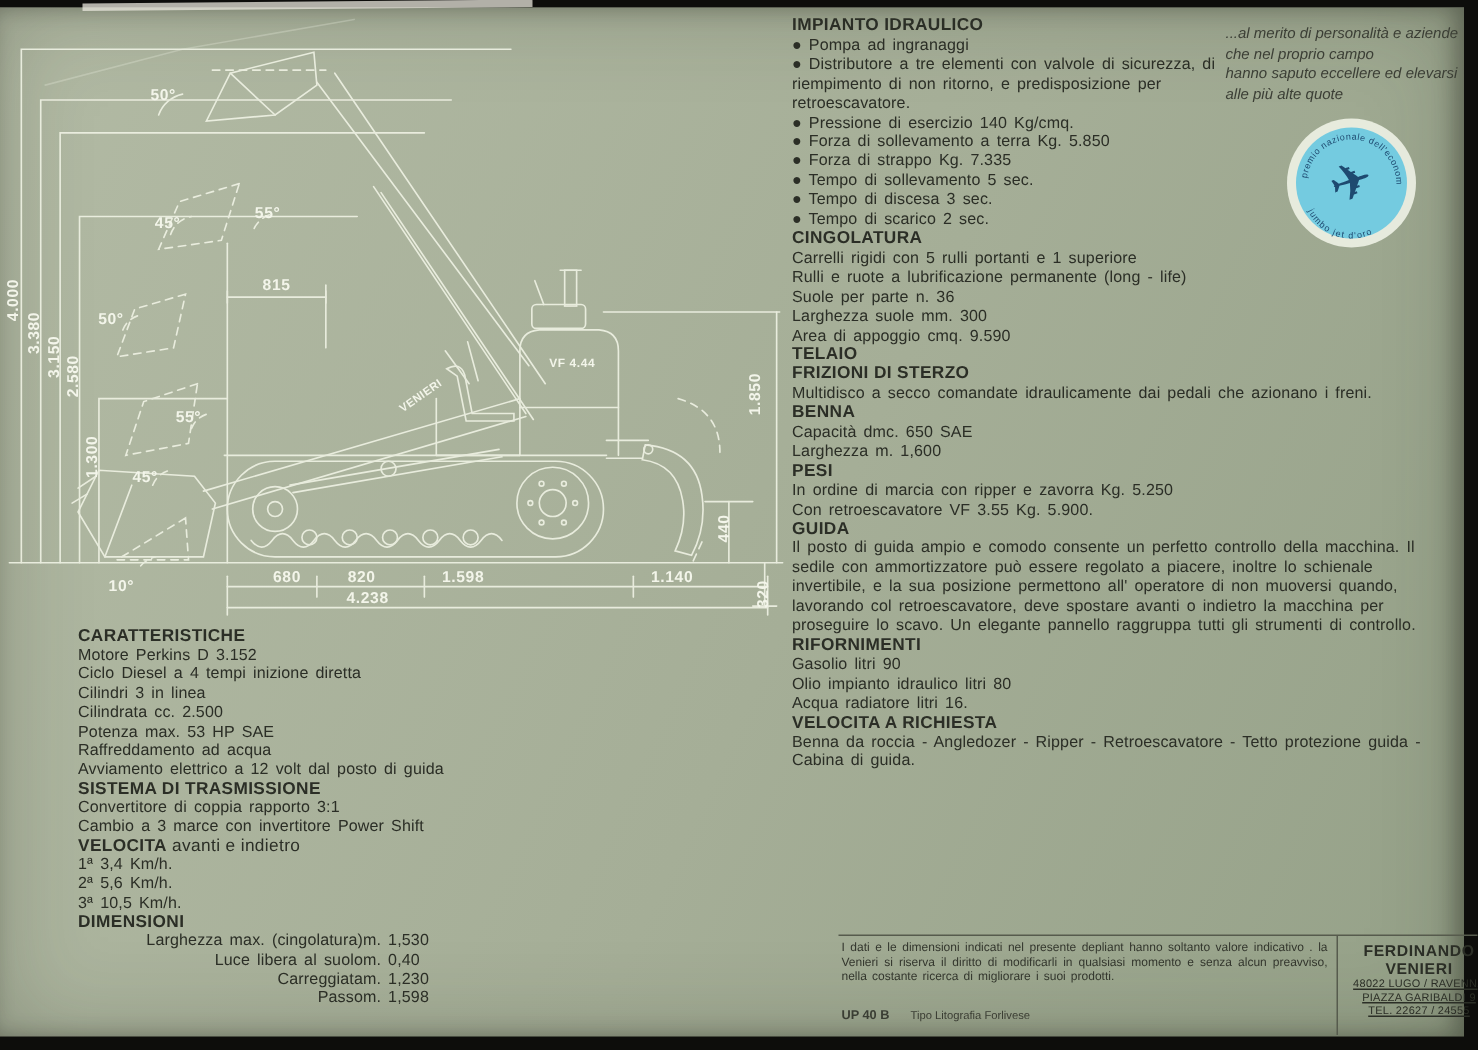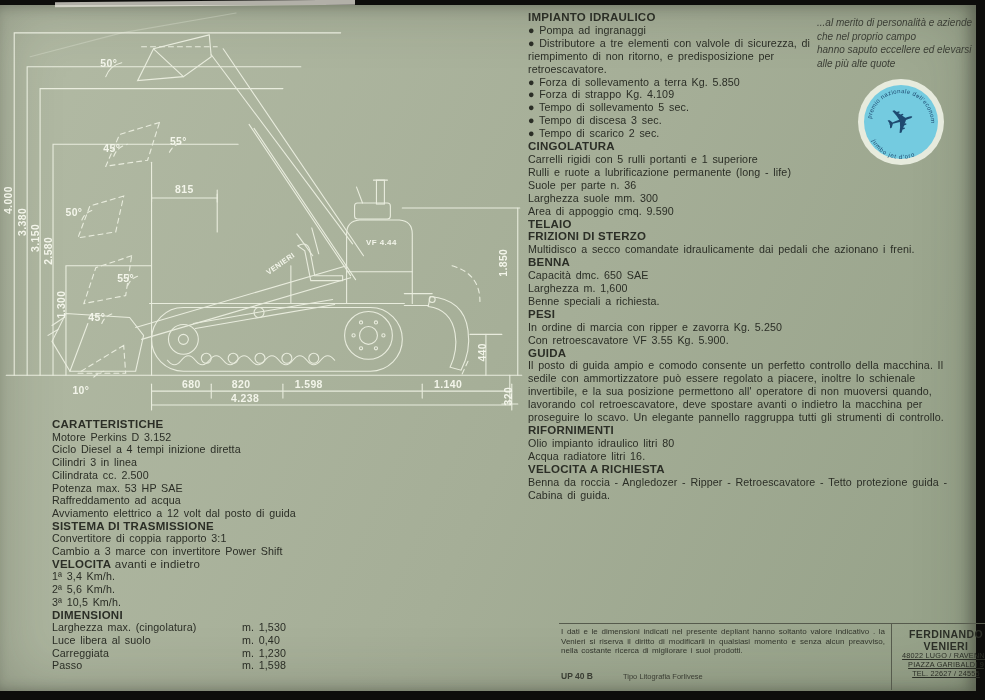--- a/index.html
+++ b/index.html
@@ -17,35 +17,35 @@
   .drawing{position:absolute;left:2px;top:0;width:523px;height:410px;}
   .left-col{position:absolute;left:25px;top:413px;width:494px;margin-left:27px;}
   .right-col{position:absolute;left:528px;top:6px;width:441px;}
   .right-col section:first-child .ln{max-width:308px;}
   h3{font-size:11.5px;margin:0;letter-spacing:.25px;line-height:12.9px;}
   .ht{font-weight:bold;}
   .hs{font-weight:normal;}
   .ln{margin:0;font-size:10.7px;line-height:12.9px;word-spacing:1.6px;letter-spacing:.1px;}
   .left-col .ln, .left-col h3{line-height:12.7px;}
   .row{display:flex;}
-  .lab{width:190px;flex:none;}
+  .lab{width:190px;flex:none;text-align:right;}
   .quote{
     position:absolute;left:817px;top:11px;width:164px;
     font-family:Liberation Sans, sans-serif;font-style:italic;
     font-size:10px;line-height:13.5px;color:#3b3e35;
   }
   .stamp{position:absolute;left:845px;top:62px;width:112px;height:112px;}
   .stamp text{font-family:"Liberation Sans",sans-serif;}
   .footer{
     position:absolute;left:527px;top:618px;width:441px;height:66px;
     border-top:1px solid #565b4d;display:flex;margin-left:32px;
   }
   .footer-left{width:332px;padding:3px 6px 0 2px;box-sizing:border-box;}
   .disclaimer{font-size:8px;line-height:9.6px;margin:0;text-align:justify;word-spacing:1.2px;color:#33362d;}
-  .print-row{margin-top:15px;font-size:7.5px;display:flex;gap:30px;align-items:baseline;color:#3a3d33;text-align:right;}
+  .print-row{margin-top:15px;font-size:7.5px;display:flex;gap:14px;align-items:baseline;color:#3a3d33;text-align:right;}
   .print-row .code{font-weight:bold;font-size:8.5px;}
   .footer-right{flex:1;border-left:1px solid #565b4d;padding:5px 6px 0 6px;text-align:center;}
   .co{font-weight:bold;font-size:10.5px;line-height:11.5px;letter-spacing:.4px;}
   .addr{font-size:7.3px;line-height:8.8px;letter-spacing:.2px;text-decoration:underline;}
 </style>
 </head>
 <body>
 
 <div class="page" id="page" style="background: linear-gradient(115deg, rgb(178, 186, 164), rgb(165, 174, 151) 55%, rgb(149, 161, 136)); color: rgb(43, 46, 38);">
   <div class="top-sliver"></div>
@@ -219,22 +219,23 @@
           <span class="lab">Passo</span>
           <span class="val">m. 1,598</span>
         </p>
       </section>
     </div>
   <div class="right-col" id="right-col">
       <section>
         <h3><span class="ht">IMPIANTO IDRAULICO</span></h3>
         <p class="ln">● Pompa ad ingranaggi</p>
         <p class="ln">● Distributore a tre elementi con valvole di sicurezza, di riempimento di non ritorno, e predisposizione per retroescavatore.</p>
+        <p class="ln">● Pressione di esercizio 140 Kg/cmq.</p>
         <p class="ln">● Forza di sollevamento a terra Kg. 5.850</p>
-        <p class="ln">● Forza di strappo Kg. 4.109</p>
+        <p class="ln">● Forza di strappo Kg. 7.335</p>
         <p class="ln">● Tempo di sollevamento 5 sec.</p>
         <p class="ln">● Tempo di discesa 3 sec.</p>
         <p class="ln">● Tempo di scarico 2 sec.</p>
       </section>
       <section>
         <h3><span class="ht">CINGOLATURA</span></h3>
         <p class="ln">Carrelli rigidi con 5 rulli portanti e 1 superiore</p>
         <p class="ln">Rulli e ruote a lubrificazione permanente (long - life)</p>
         <p class="ln">Suole per parte n. 36</p>
         <p class="ln">Larghezza suole mm. 300</p>
@@ -244,33 +245,33 @@
         <h3><span class="ht">TELAIO</span></h3>
       </section>
       <section>
         <h3><span class="ht">FRIZIONI DI STERZO</span></h3>
         <p class="ln">Multidisco a secco comandate idraulicamente dai pedali che azionano i freni.</p>
       </section>
       <section>
         <h3><span class="ht">BENNA</span></h3>
         <p class="ln">Capacità dmc. 650 SAE</p>
         <p class="ln">Larghezza m. 1,600</p>
-        <p class="ln">Benne speciali a richiesta.</p>
       </section>
       <section>
         <h3><span class="ht">PESI</span></h3>
         <p class="ln">In ordine di marcia con ripper e zavorra Kg. 5.250</p>
         <p class="ln">Con retroescavatore VF 3.55 Kg. 5.900.</p>
       </section>
       <section>
         <h3><span class="ht">GUIDA</span></h3>
         <p class="ln">Il posto di guida ampio e comodo consente un perfetto controllo della macchina. Il sedile con ammortizzatore può essere regolato a piacere, inoltre lo schienale invertibile, e la sua posizione permettono all' operatore di non muoversi quando, lavorando col retroescavatore, deve spostare avanti o indietro la macchina per proseguire lo scavo. Un elegante pannello raggruppa tutti gli strumenti di controllo.</p>
       </section>
       <section>
         <h3><span class="ht">RIFORNIMENTI</span></h3>
+        <p class="ln">Gasolio litri 90</p>
         <p class="ln">Olio impianto idraulico litri 80</p>
         <p class="ln">Acqua radiatore litri 16.</p>
       </section>
       <section>
         <h3><span class="ht">VELOCITA A RICHIESTA</span></h3>
         <p class="ln">Benna da roccia - Angledozer - Ripper - Retroescavatore - Tetto protezione guida - Cabina di guida.</p>
       </section>
     </div>
 
   <div class="quote" id="quote">

